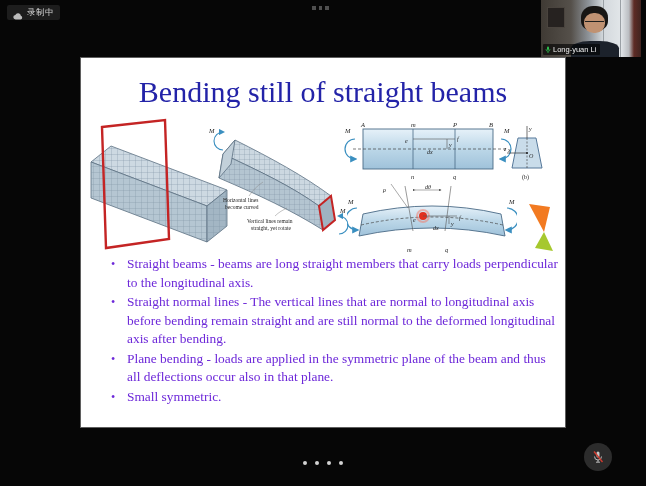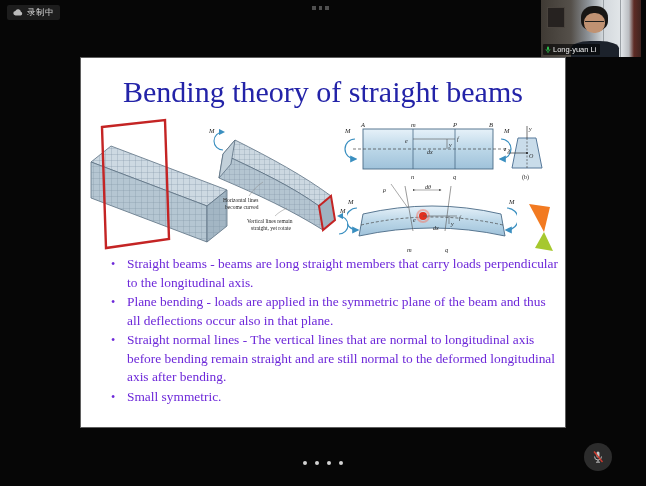--- a/index.html
+++ b/index.html
@@ -3,21 +3,21 @@
 <meta charset="utf-8">
 <style>
   html,body{margin:0;padding:0;}
   body{
     width:646px;height:486px;position:relative;overflow:hidden;
     background:#060606;font-family:"Liberation Sans",sans-serif;
   }
   
   .rec-badge{
     position:absolute;left:7px;top:5px;height:15px;
-    background:#1d1d1d;border-radius:2px;display:flex;align-items:center;
+    background:#1d1d1d;border-radius:2px;display:flex;align-items:flex-end;
     gap:4px;padding:0 6px;
   }
   .rec-badge .txt{font-size:8.5px;color:#d6d6d6;letter-spacing:.5px;line-height:15px;}
   .controls-handle{position:absolute;left:312px;top:6px;display:flex;gap:3px;cursor:pointer;}
   .controls-handle i{width:3.5px;height:3.5px;background:#4f4f4f;display:block;}
   
   .webcam{position:absolute;left:541px;top:0;width:100px;height:57px;overflow:hidden;background:#6b665f;}
   .wc-wall{position:absolute;inset:0;
     background:linear-gradient(90deg,#3f3a34 0%,#55504a 30%,#8f959b 48%,#d3d8dc 62%,#e2e6e9 80%,#b9bcc0 88%,#5d2b25 93%,#402420 100%);}
   .wc-frame{position:absolute;top:0;width:1px;height:100%;background:#9aa0a5;}
@@ -78,21 +78,21 @@
     <svg width="6" height="8" viewBox="0 0 6 8">
       <rect x="2" y="0.5" width="2" height="3.6" rx="1" fill="#2fbf4f"></rect>
       <path d="M1,3.2 a2,2 0 0 0 4,0" stroke="#2fbf4f" stroke-width="0.8" fill="none"></path>
       <line x1="3" y1="5.4" x2="3" y2="7" stroke="#2fbf4f" stroke-width="0.8"></line>
     </svg>
     <span class="txt">Long-yuan Li</span>
   </div>
 </div>
 
 <div class="slide">
-  <div class="slide-title">Bending theory of straight beams</div>
+  <div class="slide-title">Bending still of straight beams</div>
 
   <div class="fig" style="left:6px;top:60px;">
     <svg width="162" height="136" viewBox="0 0 162 136">
       <defs>
         <pattern id="g1" width="6" height="6" patternUnits="userSpaceOnUse">
           <path d="M 6 0 H 0 V 6" fill="none" stroke="#7e93a4" stroke-width="0.6"></path>
         </pattern>
       </defs>
       <g>
         <polygon points="4,44 24,28 140,72 120,88" fill="#cdd9e2" stroke="#5a6f80" stroke-width="0.8"></polygon>
@@ -252,22 +252,22 @@
   <div class="fig" style="left:424px;top:138px;">
     <svg width="50" height="62" viewBox="0 0 50 62">
       <polygon points="24,8 45,11 39,36" fill="#f27a21"></polygon>
       <polygon points="39,36 48,55 30,52" fill="#a6c82e"></polygon>
     </svg>
   </div>
 
   <div class="bullets">
     <ul>
       <li>Straight beams - beams are long straight members that carry loads perpendicular to the longitudinal axis.</li>
+      <li>Straight normal lines - The vertical lines that are normal to longitudinal axis before bending remain straight and are still normal to the deformed longitudinal axis after bending.</li>
       <li>Plane bending - loads are applied in the symmetric plane of  the beam and thus all deflections occur also in that plane.</li>
-      <li>Straight normal lines - The vertical lines that are normal to longitudinal axis before bending remain straight and are still normal to the deformed longitudinal axis after bending.</li>
       <li>Small symmetric.</li>
     </ul>
   </div>
 </div>
 
 <div class="page-indicator">
     <span class="pdot"></span>
     <span class="pdot"></span>
     <span class="pdot"></span>
     <span class="pdot"></span>

